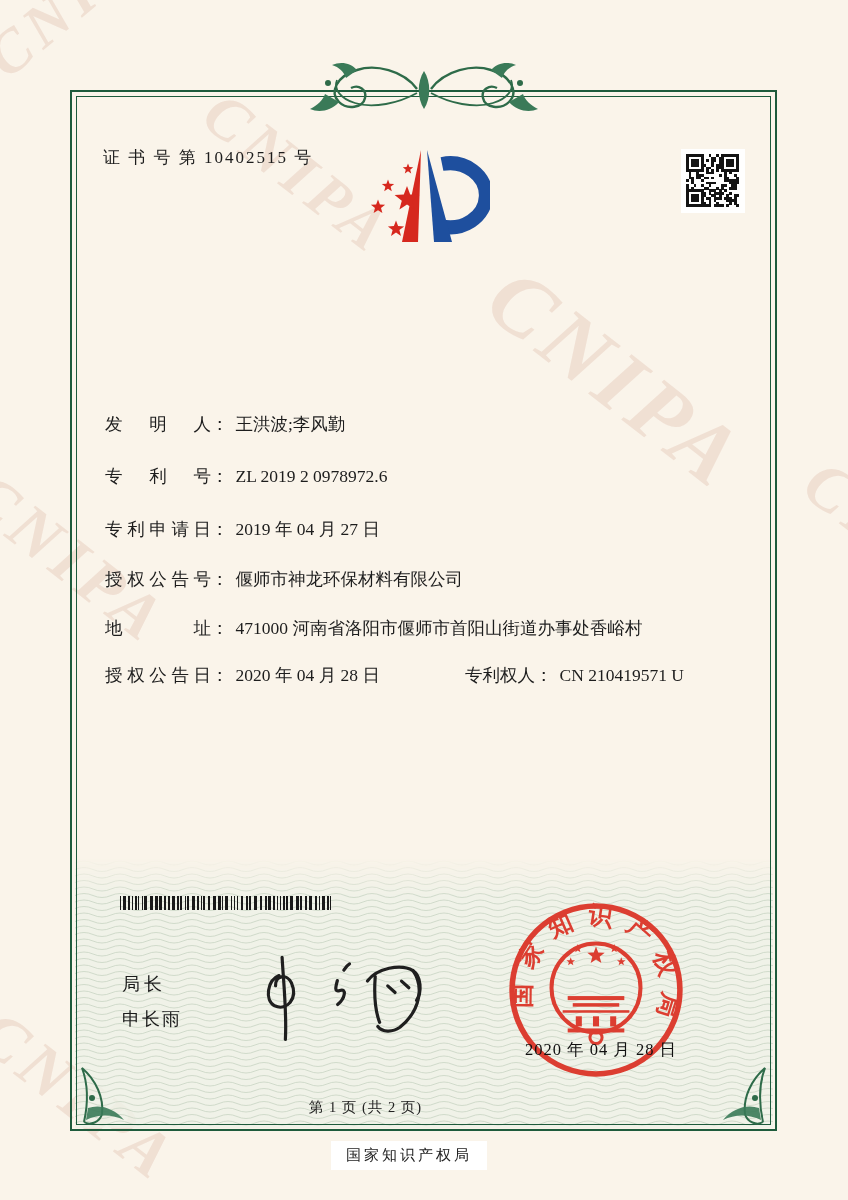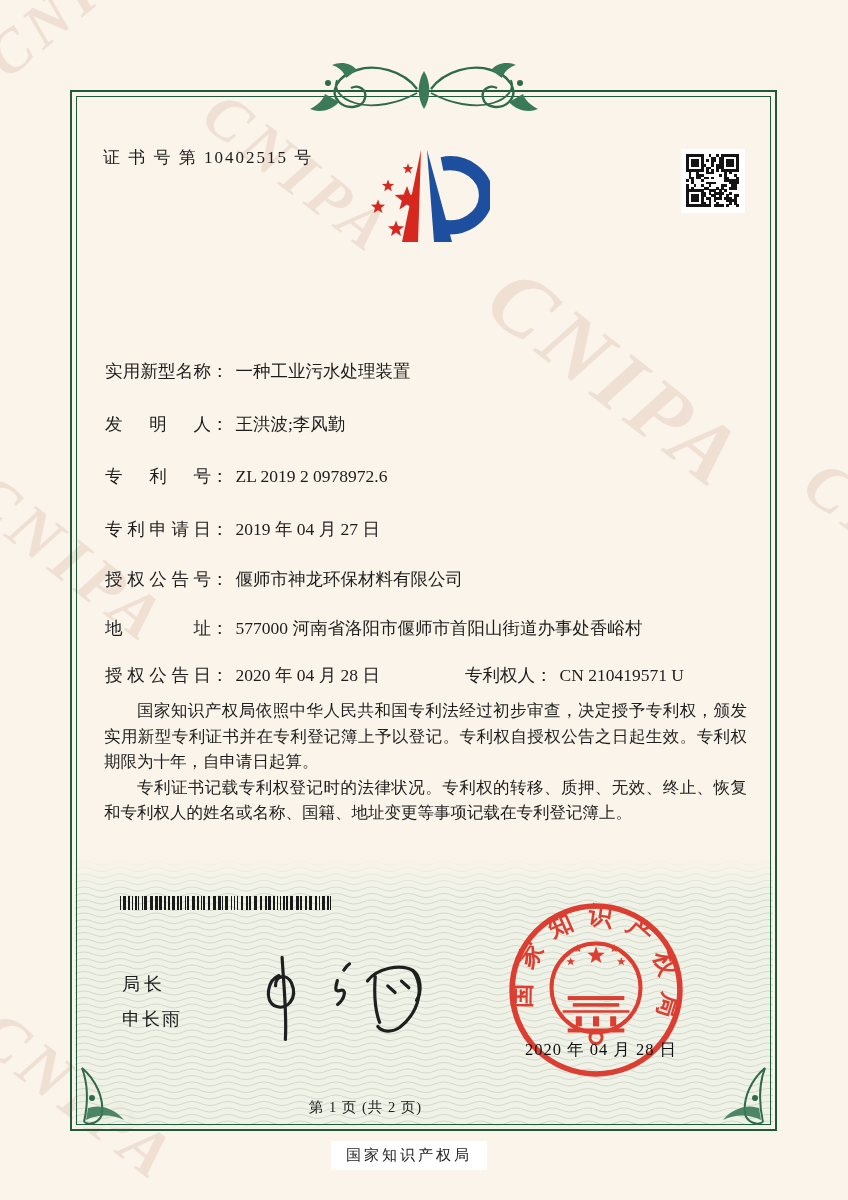--- a/index.html
+++ b/index.html
@@ -332,50 +332,43 @@
         <i style="left: 27.7619px; top: 50.4762px; width: 2.72381px; height: 2.72381px;"></i>
         <i style="left: 30.2857px; top: 50.4762px; width: 2.72381px; height: 2.72381px;"></i>
         <i style="left: 32.8095px; top: 50.4762px; width: 2.72381px; height: 2.72381px;"></i>
         <i style="left: 35.3333px; top: 50.4762px; width: 2.72381px; height: 2.72381px;"></i>
         <i style="left: 40.381px; top: 50.4762px; width: 2.72381px; height: 2.72381px;"></i>
         <i style="left: 50.4762px; top: 50.4762px; width: 2.72381px; height: 2.72381px;"></i>
       </div>
   </div>
 
 
-  <div class="frow" style="top:359px;">
-    <span class="flabel">实用新型名称</span><span>：</span><span class="fval">一种工业污水处理装置</span>
-  </div>
   <div class="frow" style="top:412px;">
     <span class="flabel">发明人</span><span>：</span><span class="fval">王洪波;李风勤</span>
   </div>
   <div class="frow" style="top:464px;">
     <span class="flabel">专利号</span><span>：</span><span class="fval">ZL 2019 2 0978972.6</span>
   </div>
   <div class="frow" style="top:517px;">
     <span class="flabel">专利申请日</span><span>：</span><span class="fval">2019 年 04 月 27 日</span>
   </div>
   <div class="frow" style="top:567px;">
     <span class="flabel">授权公告号</span><span>：</span><span class="fval">偃师市神龙环保材料有限公司</span>
   </div>
   <div class="frow" style="top:616px;">
-    <span class="flabel">地址</span><span>：</span><span class="fval">577000 河南省洛阳市偃师市首阳山街道办事处香峪村</span>
+    <span class="flabel">地址</span><span>：</span><span class="fval">471000 河南省洛阳市偃师市首阳山街道办事处香峪村</span>
   </div>
 
   <div class="frow" style="top:663px;">
     <span class="flabel">授权公告日</span><span>：</span><span class="fval">2020 年 04 月 28 日</span>
     <span class="grant-right">
       <span>专利权人</span><span>：</span><span class="fval">CN 210419571 U</span>
     </span>
   </div>
 
-  <div class="body-text">
-    <p>国家知识产权局依照中华人民共和国专利法经过初步审查，决定授予专利权，颁发实用新型专利证书并在专利登记簿上予以登记。专利权自授权公告之日起生效。专利权期限为十年，自申请日起算。</p>
-    <p>专利证书记载专利权登记时的法律状况。专利权的转移、质押、无效、终止、恢复和专利权人的姓名或名称、国籍、地址变更等事项记载在专利登记簿上。</p>
-  </div>
 
   <div class="barcode">
       <i style="left: 0px; width: 1px;"></i>
       <i style="left: 3px; width: 3px;"></i>
       <i style="left: 8px; width: 2px;"></i>
       <i style="left: 12px; width: 1px;"></i>
       <i style="left: 15px; width: 2px;"></i>
       <i style="left: 18px; width: 1px;"></i>
       <i style="left: 22px; width: 1px;"></i>
       <i style="left: 24px; width: 3px;"></i>

